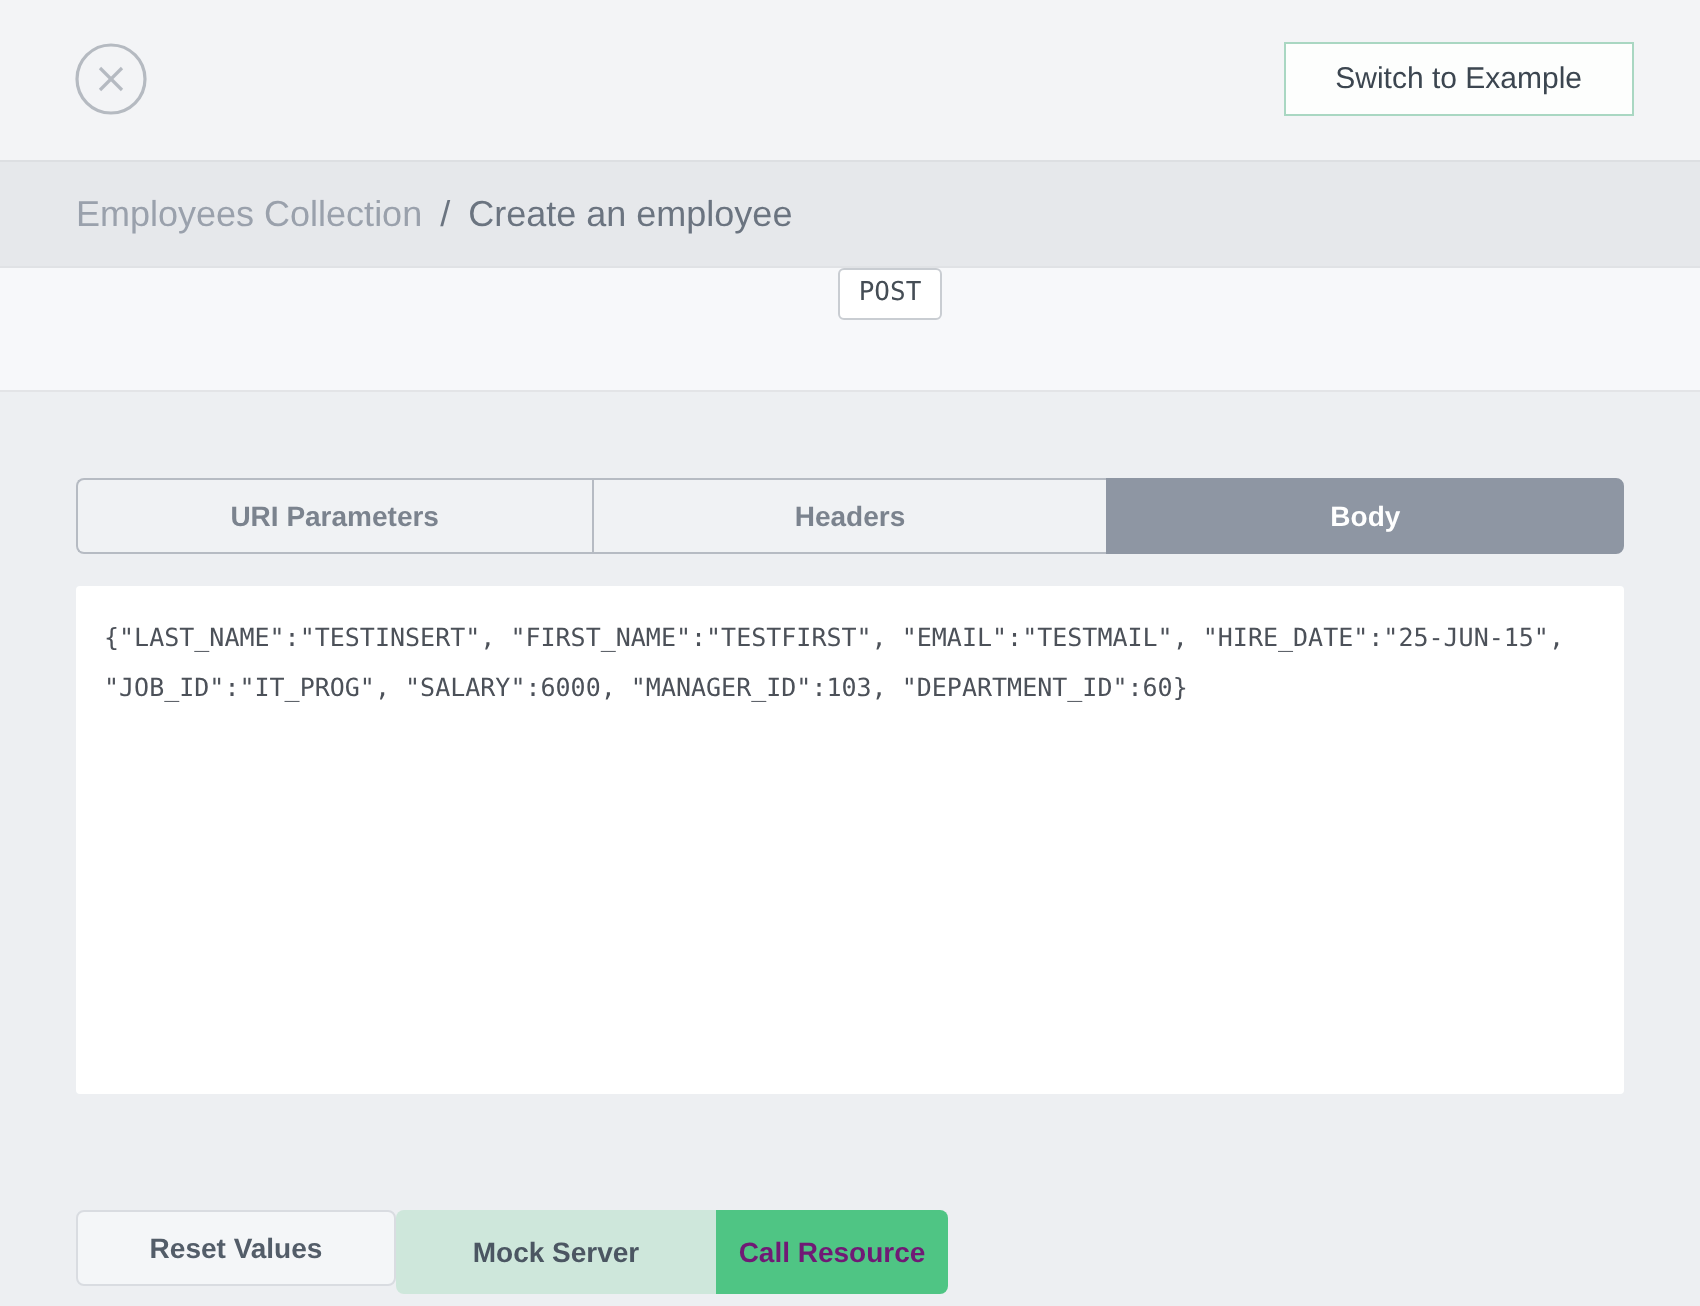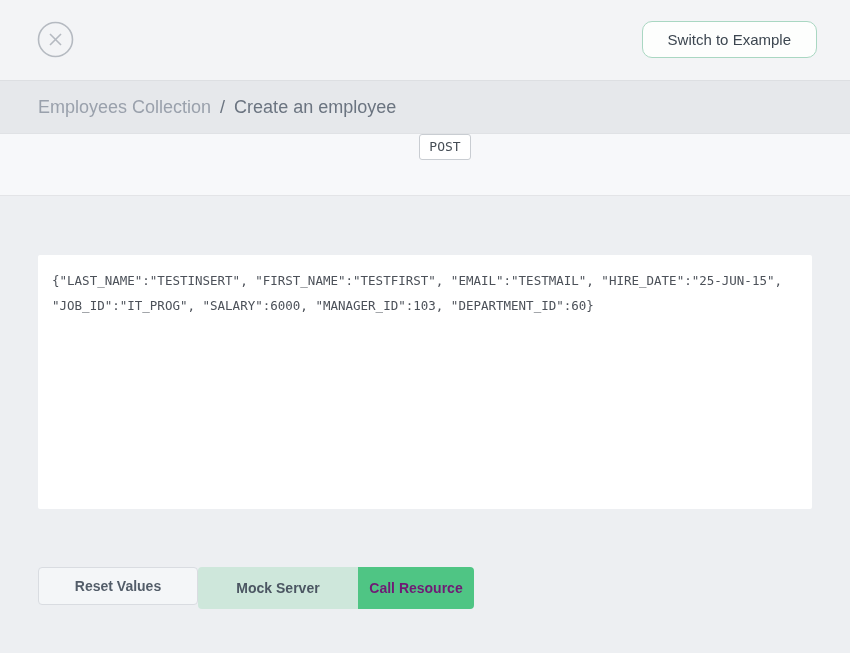--- a/index.html
+++ b/index.html
@@ -26,21 +26,21 @@
     cursor: pointer;
     padding: 0;
   }
   .switch-btn {
     position: absolute;
     right: 33px; top: 21px;
     height: 37px;
     padding: 0 25px;
     background: #fdfefd;
     border: 1px solid #a9d7c2;
-    border-radius: 10px;
+    border-radius: 0;
     font-family: "Liberation Sans", sans-serif;
     font-size: 15px;
     color: #3c4650;
     cursor: pointer;
   }
   
   .breadcrumb-bar {
     height: 53px;
     background: #e6e8eb;
     border-bottom: 1px solid #e0e2e5;
@@ -177,20 +177,25 @@
   <span class="crumb-parent">Employees Collection</span>
   <span class="crumb-sep">/</span>
   <span class="crumb-current">Create an employee</span>
 </div>
 
 <div class="url-bar">
   <span class="method-badge">POST</span>
 </div>
 
 <div class="main">
+  <div class="tabs">
+    <div class="tab">URI Parameters</div>
+    <div class="tab">Headers</div>
+    <div class="tab active">Body</div>
+  </div>
 
   <textarea class="body-editor" spellcheck="false" style="">{"LAST_NAME":"TESTINSERT", "FIRST_NAME":"TESTFIRST", "EMAIL":"TESTMAIL", "HIRE_DATE":"25-JUN-15", "JOB_ID":"IT_PROG", "SALARY":6000, "MANAGER_ID":103, "DEPARTMENT_ID":60}</textarea>
 
   <div class="footer-row">
     <button class="reset-btn">Reset Values</button>
     <div class="call-group">
       <button class="mock-btn">Mock Server</button>
       <button class="call-btn">Call Resource</button>
     </div>
   </div>

